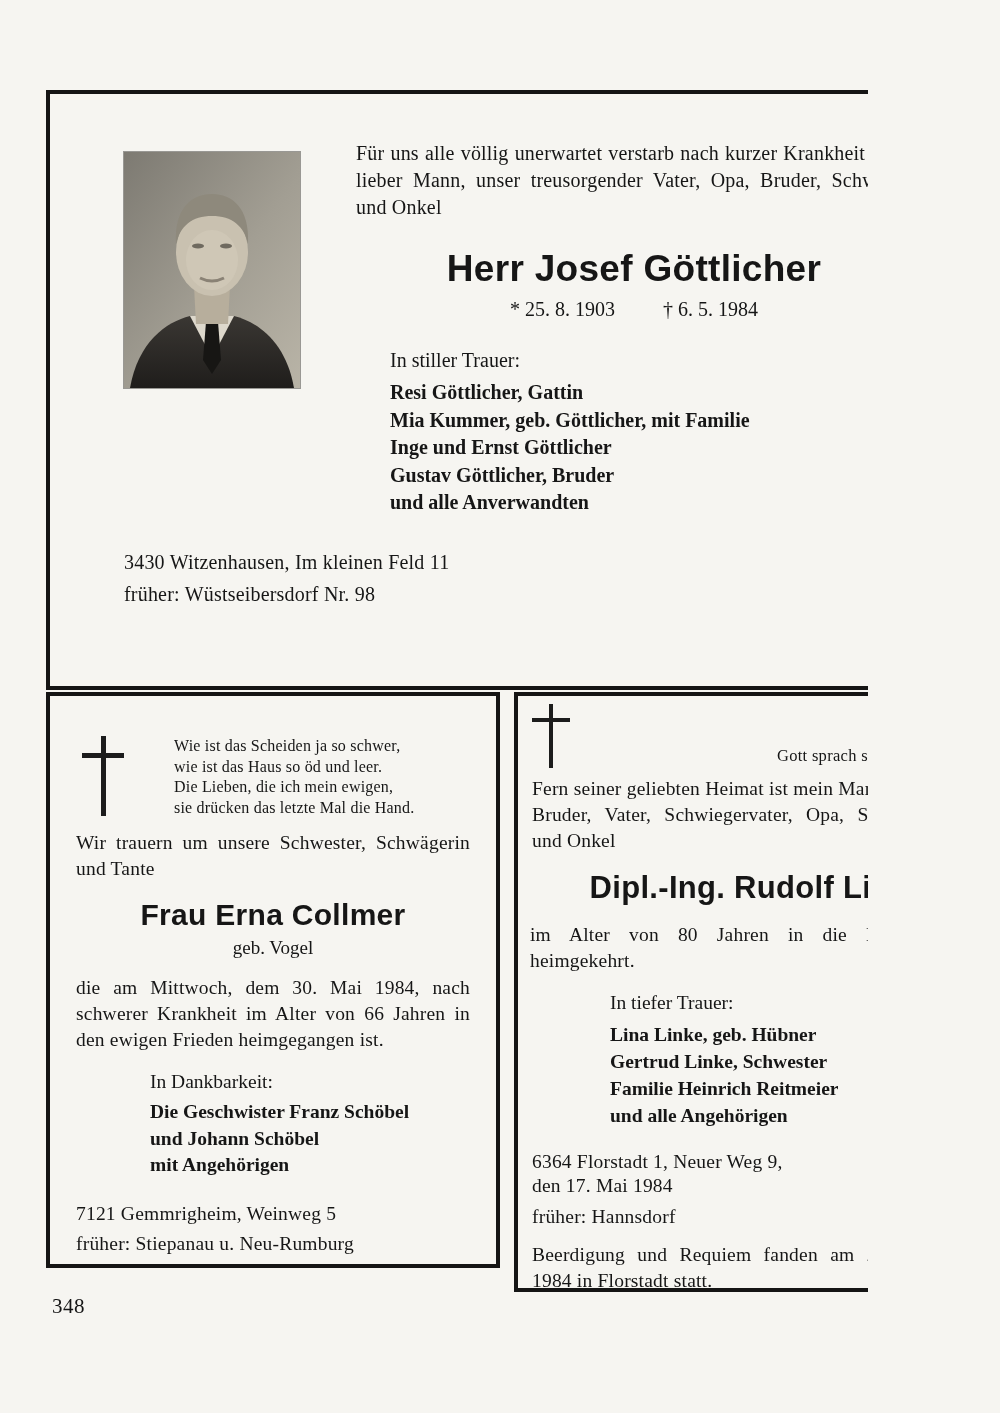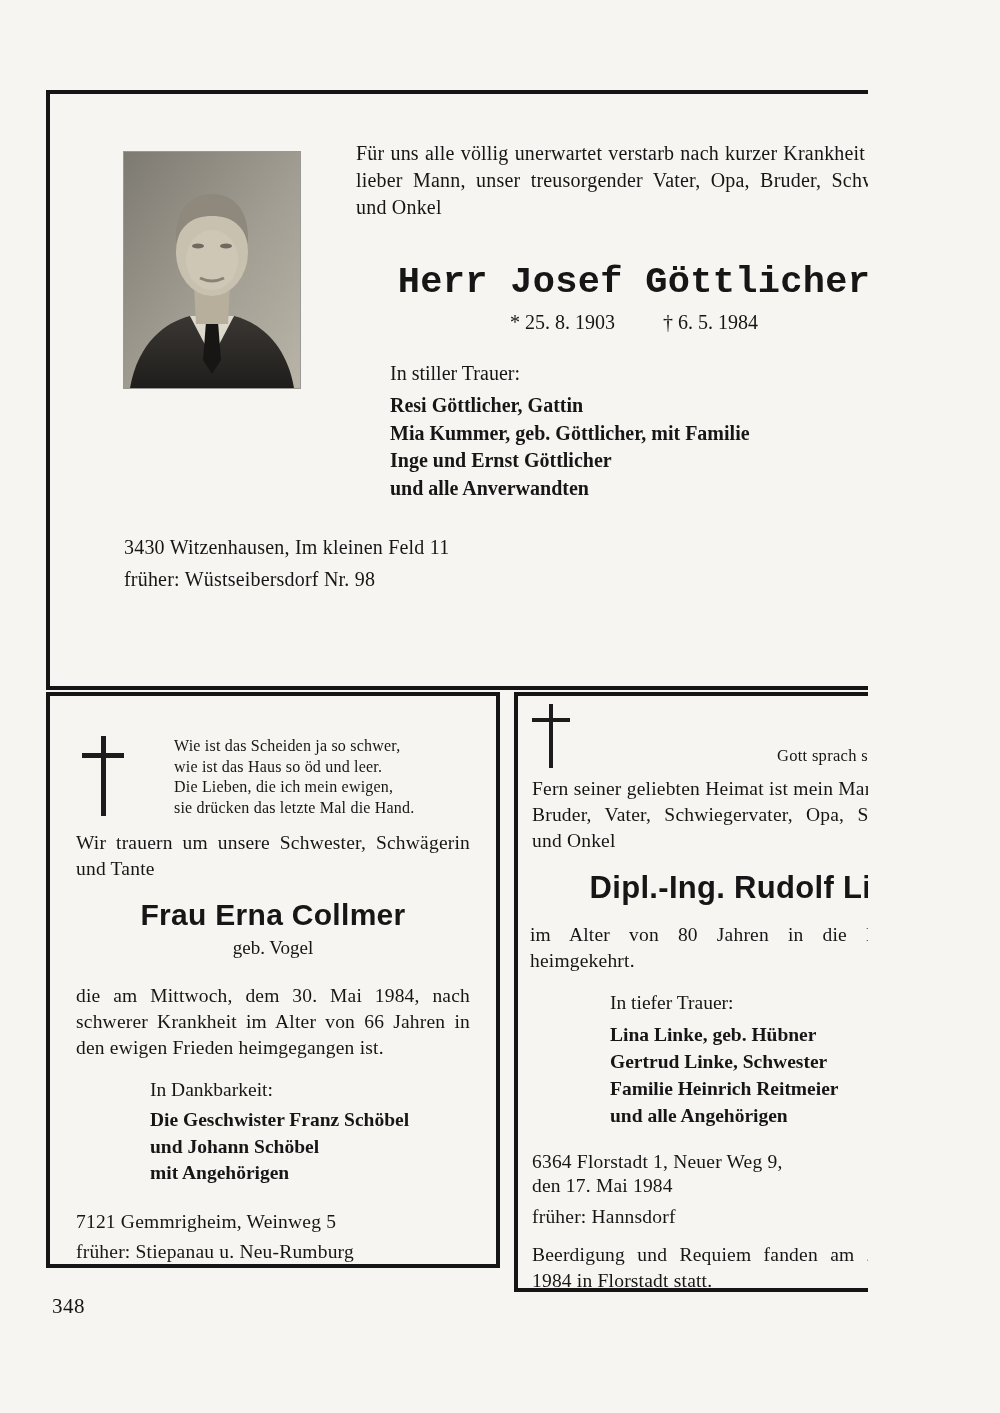--- a/index.html
+++ b/index.html
@@ -21,23 +21,23 @@
   
   .top-main { display: flex; align-items: flex-start; padding: 46px 46px 0 74px; }
   .photo { width: 176px; height: 236px; margin-top: 12px; flex: 0 0 auto;
            box-shadow: 0 0 0 1px rgba(40,40,35,.45); }
   .photo svg { display: block; }
   .top-text { flex: 1; margin-left: 56px; }
 
   .intro { font-size: 20px; line-height: 27px; text-align: justify;
            letter-spacing: .2px; hyphens: manual; }
 
-  .name-lg { font-family: Liberation Mono, monospace;
+  .name-lg { font-family: Liberation Sans, sans-serif;
              font-weight: bold; font-size: 37px; letter-spacing: .3px;
-             text-align: center; margin-top: 40px; white-space: nowrap; }
+             text-align: center; margin-top: 27px; white-space: nowrap; }
 
   .dates { display: flex; justify-content: center; gap: 48px;
            font-size: 20px; margin-top: 8px; }
 
   .trauer-label { font-size: 20px; }
   .top-text .trauer-label { margin-top: 28px; margin-left: 34px; }
   .mourners { font-weight: bold; font-size: 20px; line-height: 27.5px; }
   .top-text .mourners { margin-top: 7px; margin-left: 34px; }
 
   .address { font-size: 20px; letter-spacing: .2px; }
@@ -66,21 +66,21 @@
   .box-left .intro-sm { padding: 0 26px; margin-top: 12px; }
 
   .name-md { font-family: "Liberation Sans", "DejaVu Sans", sans-serif;
              font-weight: bold; text-align: center; letter-spacing: .3px;
              white-space: nowrap; }
   .box-left .name-md { font-size: 30px; margin-top: 16px; }
   .subtitle { text-align: center; font-size: 19px; margin-top: 5px; }
 
   .body-just { font-size: 19.5px; line-height: 26px; text-align: justify;
                letter-spacing: .2px; hyphens: manual; }
-  .box-left .body-just { padding: 0 26px; margin-top: 24px; }
+  .box-left .body-just { padding: 0 26px; margin-top: 16px; }
 
   .box-left .trauer-label { font-size: 19.5px; margin-top: 18px; margin-left: 100px; }
   .box-left .mourners { font-size: 19.5px; line-height: 26.5px; margin-top: 6px; margin-left: 100px; }
   .box-left .address { font-size: 19.5px; margin-left: 26px; }
   .box-left .addr-1 { margin-top: 24px; }
   .box-left .addr-2 { margin-top: 8px; }
 
   
   .box-right .cross-row { display: flex; align-items: flex-end;
                           justify-content: space-between; padding: 8px 16px 0 14px; }
@@ -139,20 +139,21 @@
         <h1 class="name-lg">Herr Josef Göttlicher</h1>
         <div class="dates">
           <span>* 25. 8. 1903</span>
           <span>† 6. 5. 1984</span>
         </div>
         <p class="trauer-label">In stiller Trauer:</p>
         <div class="mourners">
           <div>Resi Göttlicher, Gattin</div>
           <div>Mia Kummer, geb. Göttlicher, mit Familie</div>
           <div>Inge und Ernst Göttlicher</div>
+          <div>Gustav Göttlicher, Bruder</div>
           <div>und alle Anverwandten</div>
         </div>
       </div>
     </div>
     <p class="address addr-1">3430 Witzenhausen, Im kleinen Feld 11</p>
     <p class="address addr-2">früher: Wüstseibersdorf Nr. 98</p>
   </section>
 
   <section class="box box-left">
     <div class="cross-row">

